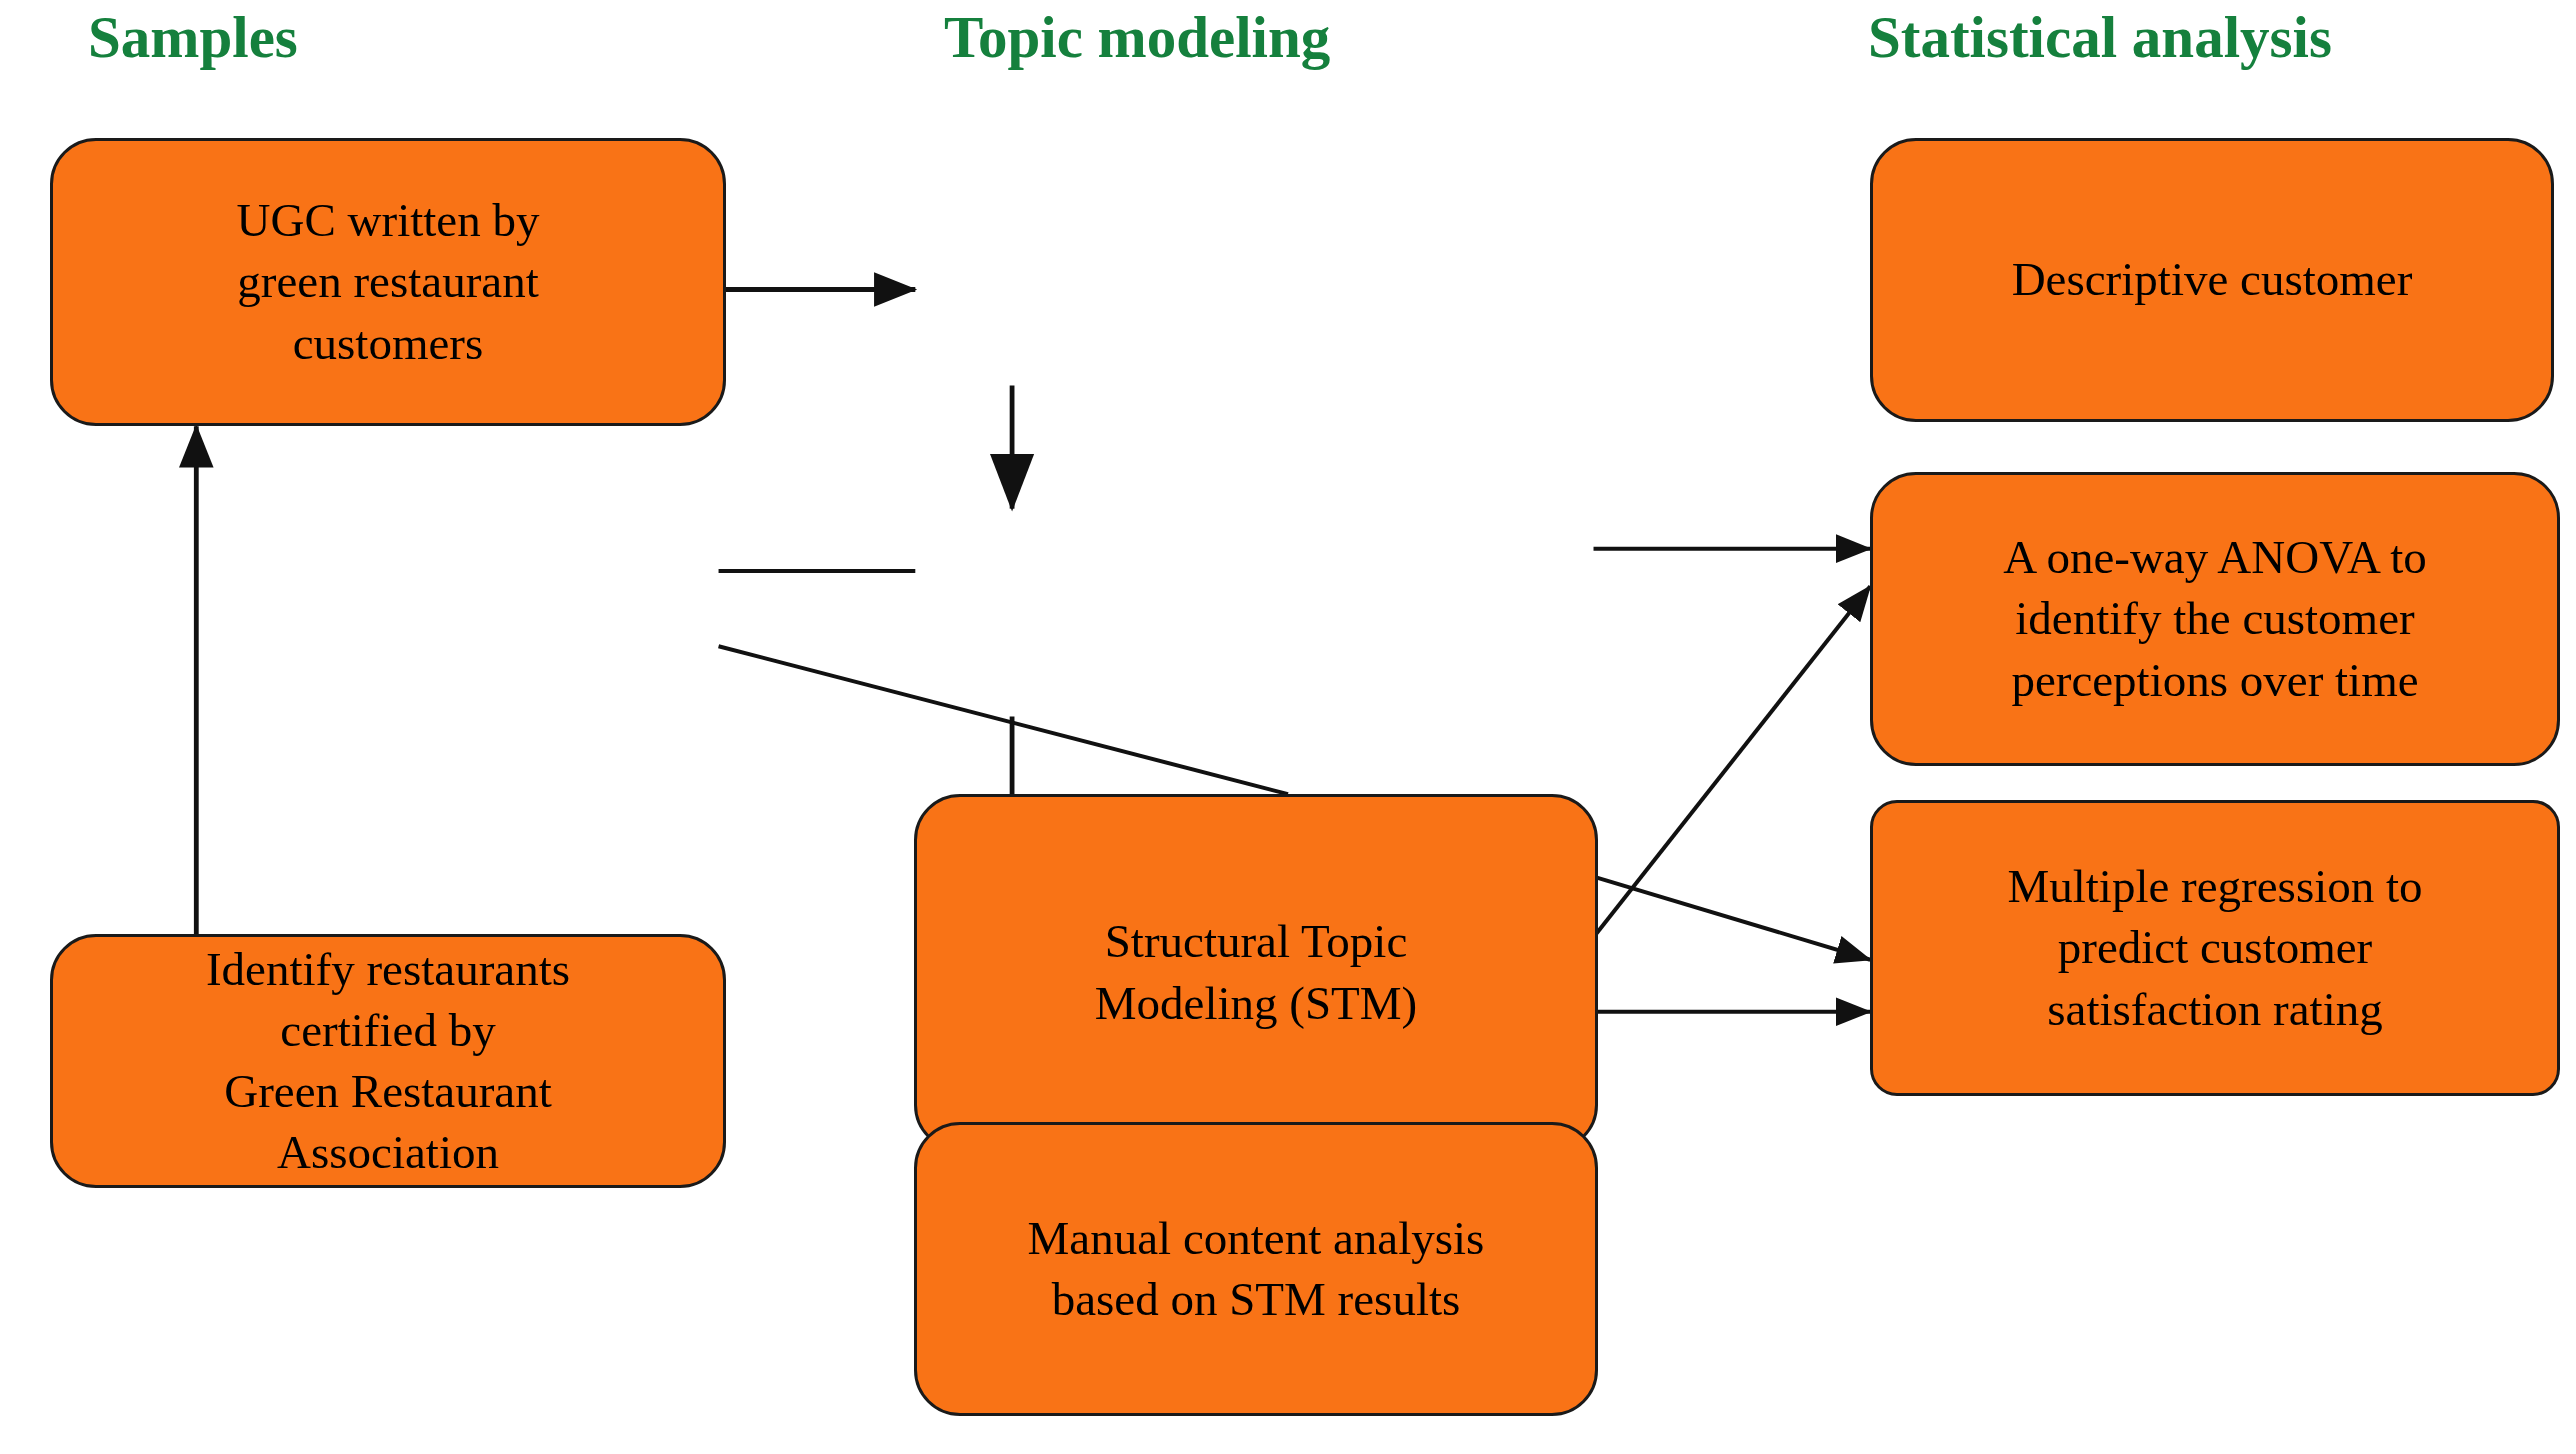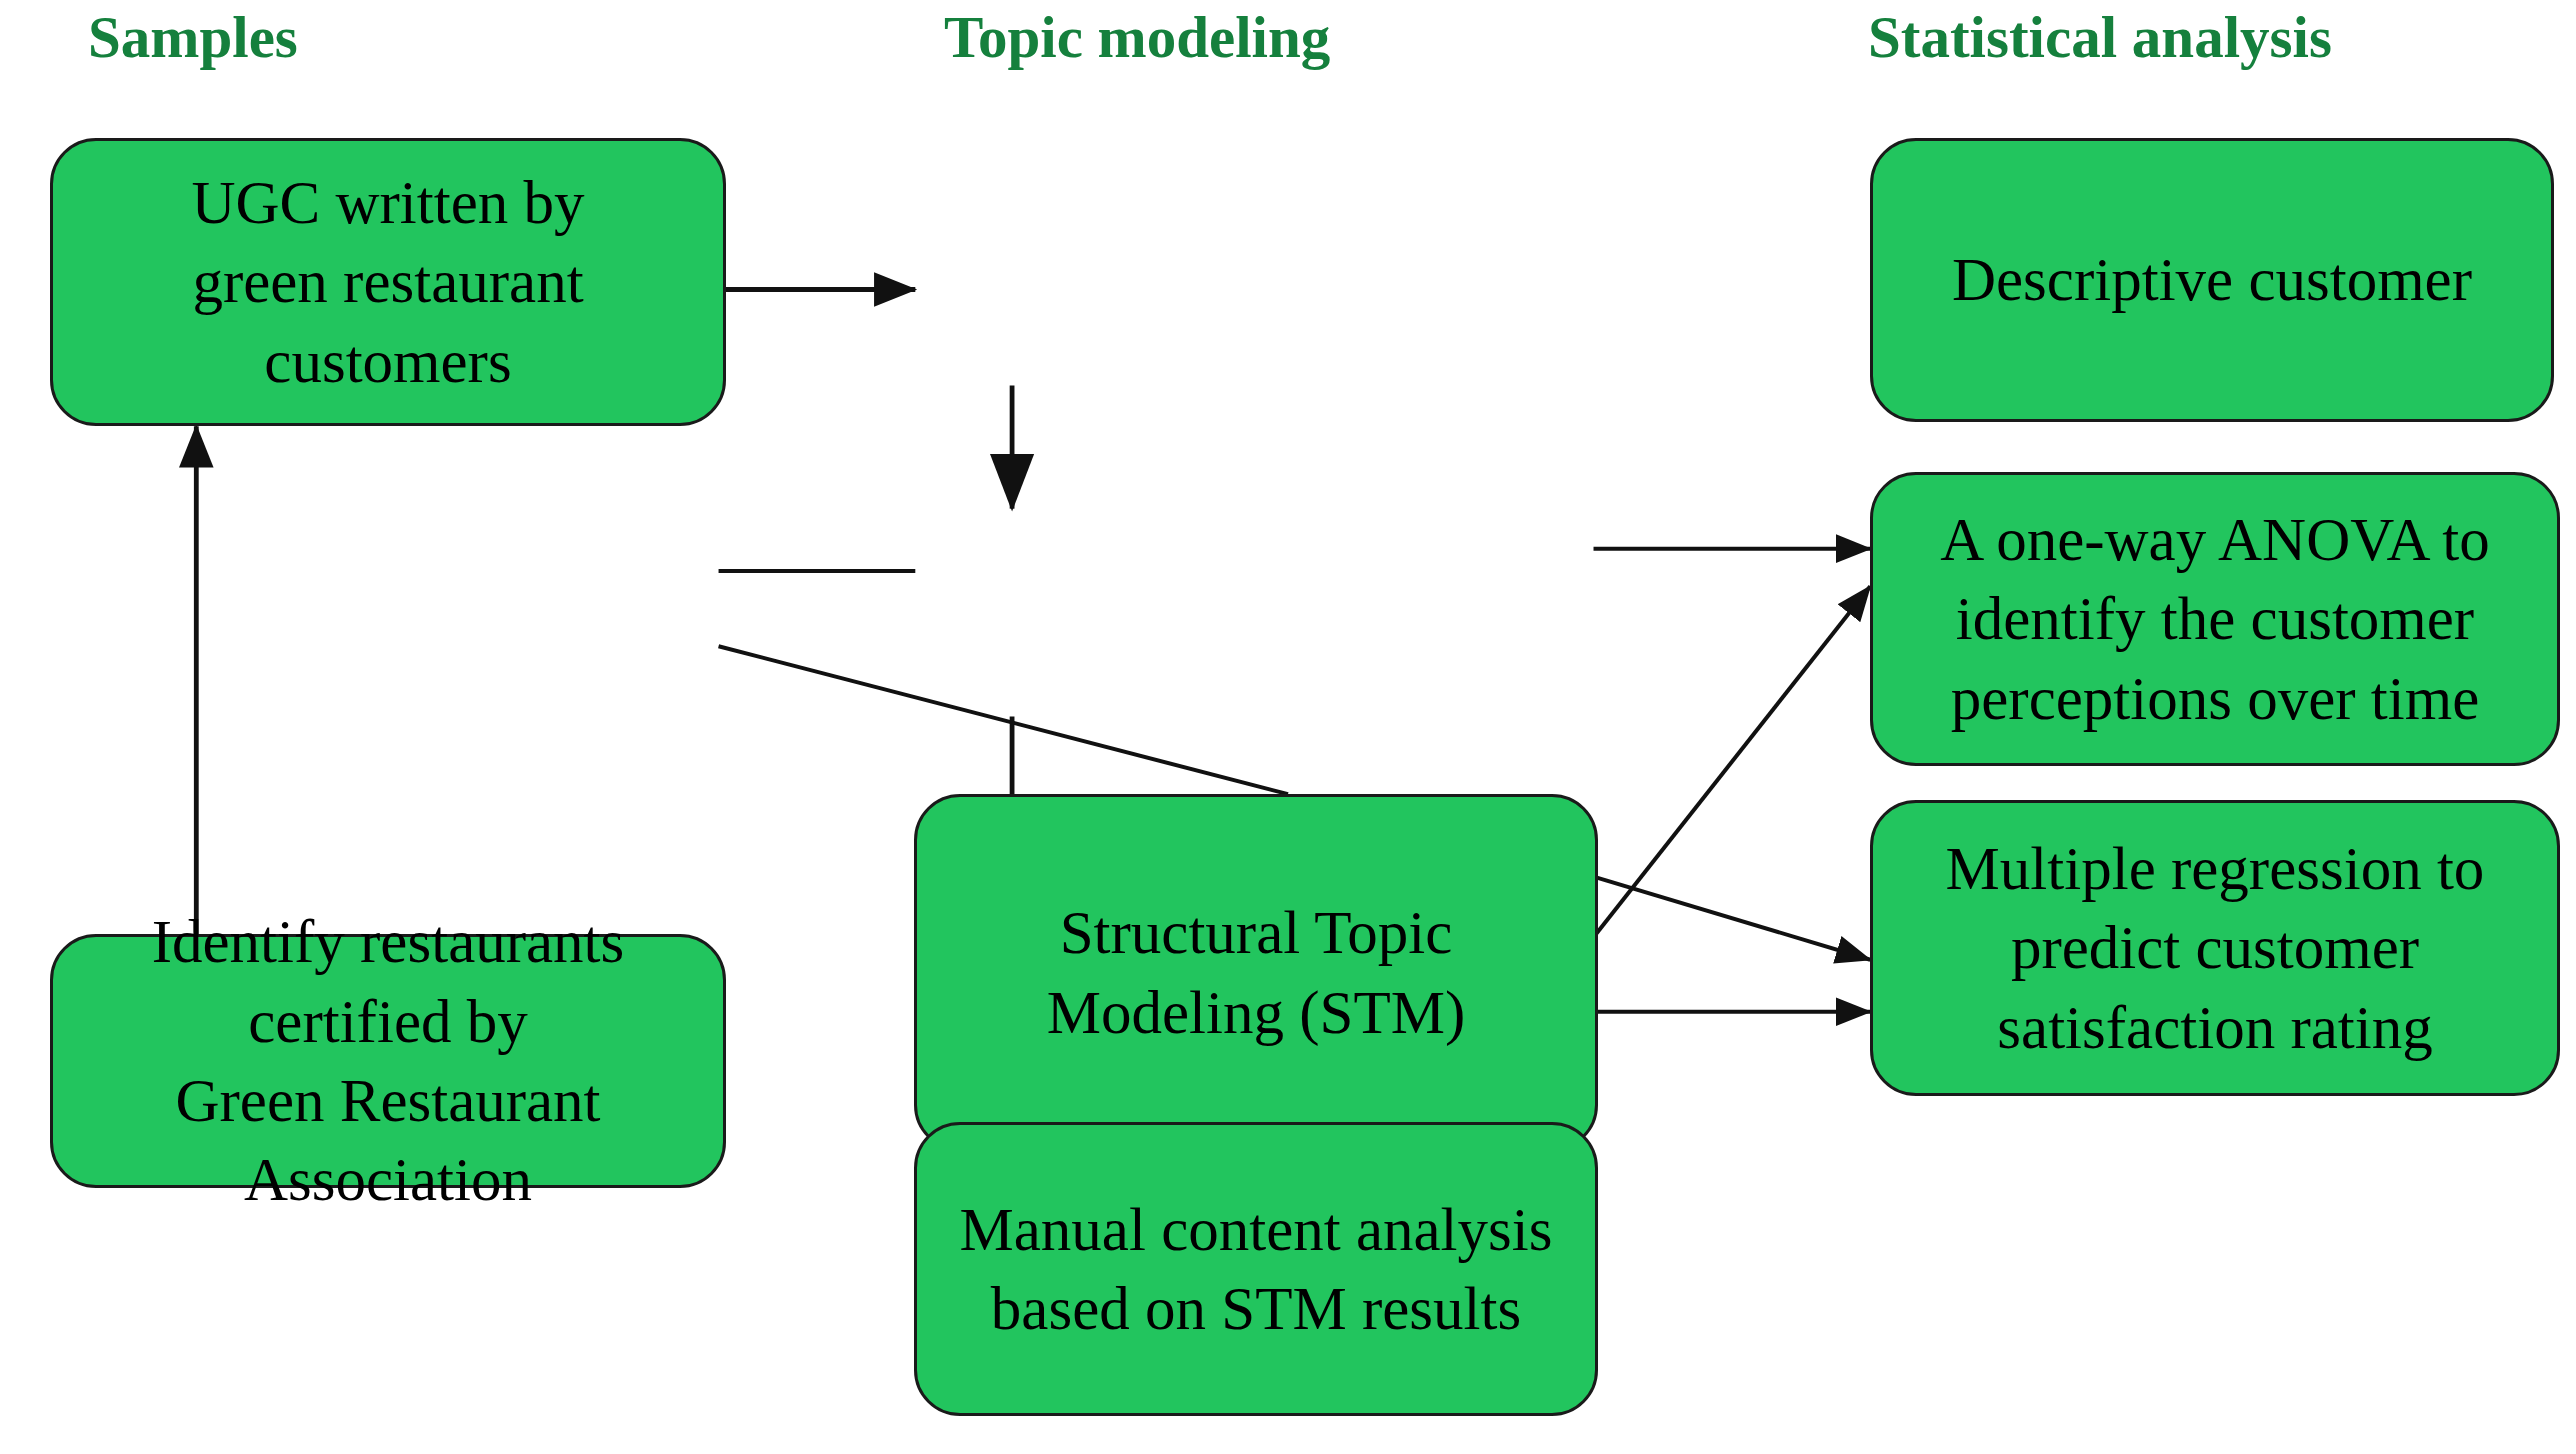--- a/index.html
+++ b/index.html
@@ -22,27 +22,27 @@
     font-size: 59px;
     color: #15803d;
     white-space: nowrap;
     line-height: 1;
   }
   .node {
     position: absolute;
     box-sizing: border-box;
     border: 3.2px solid #1a1a1a;
     border-radius: 46px;
-    background: #22c55e;
+    background: #f97316;
     display: flex;
     align-items: center;
     justify-content: center;
     text-align: center;
     color: #000000;
-    font-size: 61px;
+    font-size: 47px;
     line-height: 1.30;
     padding: 6.4px 21px;
     z-index: 3;
   }
   .node .label {
     display: block;
     width: 100%;
     white-space: pre-line;
   }
   #edges {
@@ -126,20 +126,20 @@
   <div class="node" style="left:1870px; top:138px; width:684px; height:284px;">
     <span class="label">Descriptive  customer</span>
   </div>
 
   <div class="node" style="left:1870px; top:472px; width:690px; height:294px;">
     <span class="label">A one-way ANOVA to
 identify the customer
 perceptions over time</span>
   </div>
 
-  <div class="node" style="left:1870px; top:800px; width:690px; height:296px;">
+  <div class="node" style="left:1870px; top:800px; width:690px; height:296px;border-radius:27px;">
     <span class="label">Multiple regression to
 predict customer
 satisfaction rating</span>
   </div>
 
 </div>
 
 
 </body></html>

